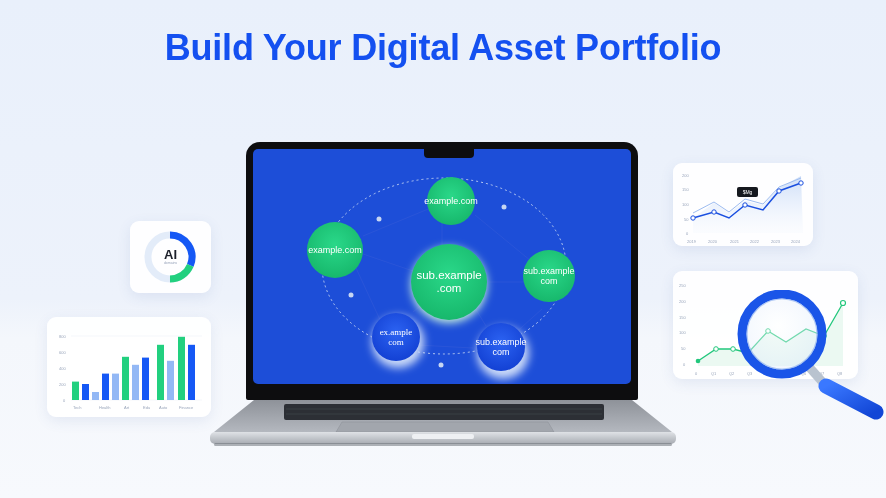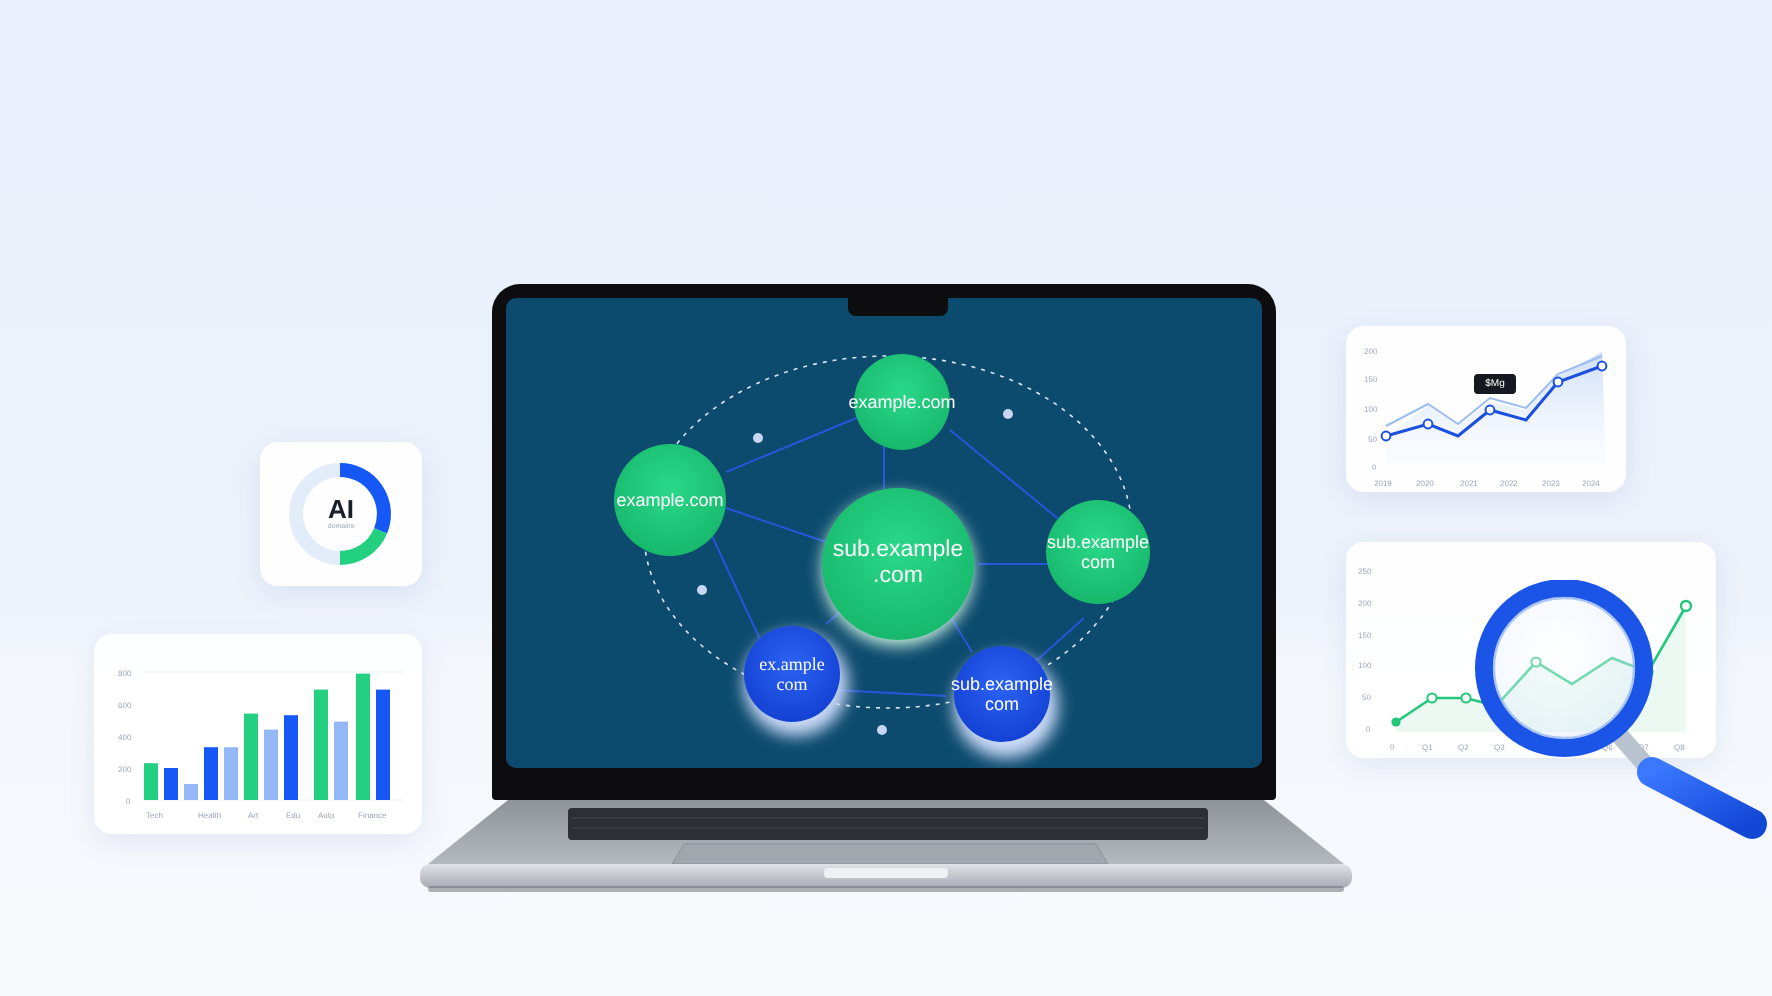--- a/index.html
+++ b/index.html
@@ -23,40 +23,41 @@
   }
   .tick { font-size: 4px; fill: #9aa6bb; font-family: "Liberation Sans", sans-serif; }
 
   
   .lid {
     position: absolute; left: 246px; top: 142px; width: 392px; height: 258px;
     background: #0d0d0f; border-radius: 14px 14px 2px 2px;
   }
   .screen {
     position: absolute; left: 7px; top: 7px; right: 7px; bottom: 16px;
-    background: #0c4a6e; border-radius: 5px; overflow: hidden;
+    background: #1d4ed8; border-radius: 5px; overflow: hidden;
   }
   .notch {
     position: absolute; left: 178px; top: 6px; width: 50px; height: 10px;
     background: #0d0d0f; border-radius: 0 0 4px 4px; z-index: 3;
   }
   .base {
     position: absolute; left: 206px; top: 392px; width: 474px; height: 54px;
   }
   .node-label {
     position: absolute; color: #fff; text-align: center; font-size: 9px;
     line-height: 10px; transform: translate(-50%, -50%); white-space: nowrap;
     font-family: "Liberation Sans", sans-serif;
   }
   .node-label.big { font-size: 11.5px; line-height: 13px; }
 </style>
 </head>
 <body>
 
 <div class="title">
+  <div>Build Your Digital Asset Portfolio</div>
 </div>
 
 <div class="card" style="left:130px; top:221px; width:81px; height:72px;">
   <svg width="81" height="72" viewBox="0 0 81 72" style="position:absolute;left:0;top:0;">
     <circle cx="40" cy="36" r="22" fill="none" stroke="#e3ecf9" stroke-width="7"></circle>
 
     <path d="M40 14 A22 22 0 0 1 60.3 44.4" fill="none" stroke="#1558f5" stroke-width="7"></path>
 
     <path d="M60.3 44.4 A22 22 0 0 1 40 58" fill="none" stroke="#22d07f" stroke-width="7"></path>
   </svg>

